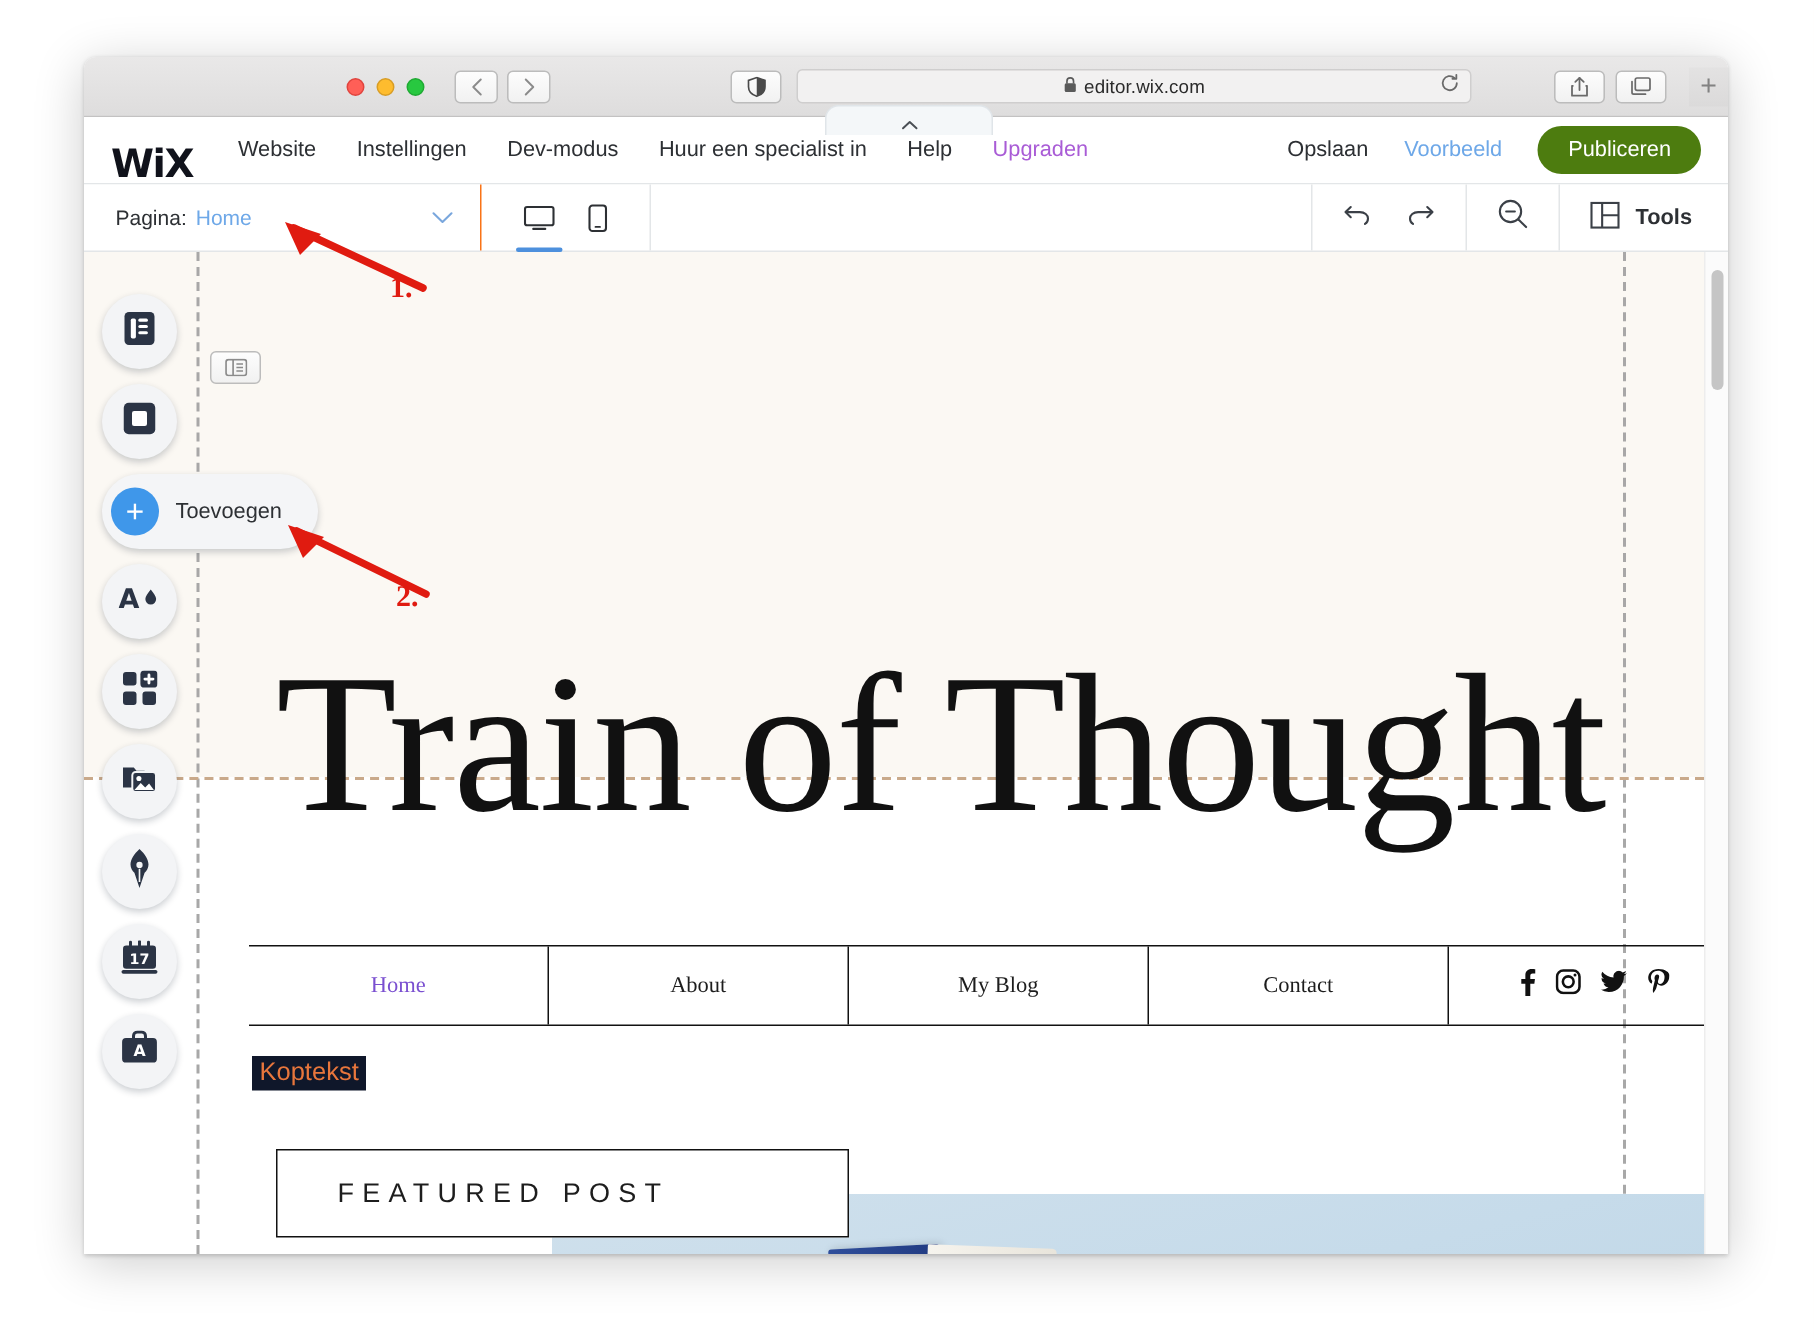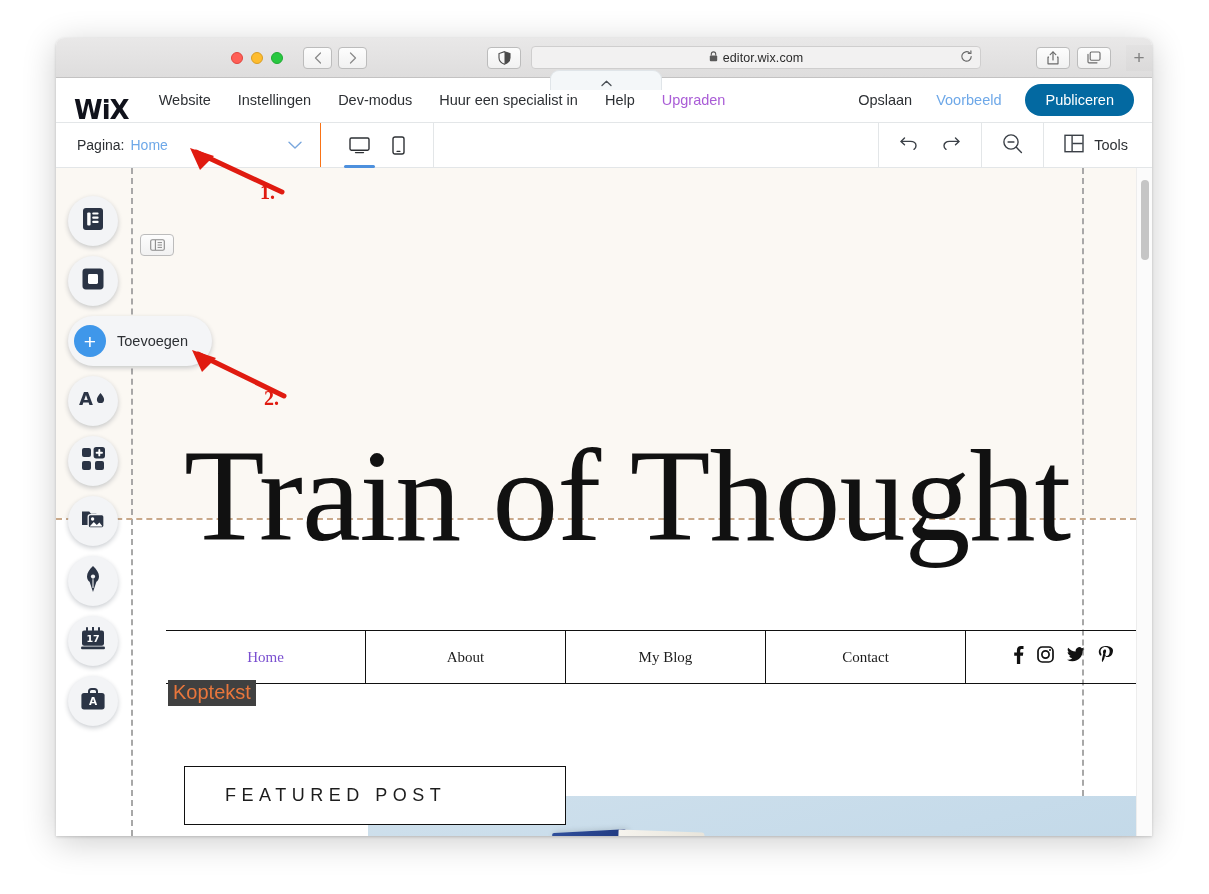--- a/index.html
+++ b/index.html
@@ -91,21 +91,21 @@
   }
   .wixmenu { display:flex; align-items:center; gap:27px; margin-left: 30px; }
   .wixmenu a {
     font-size: 14.5px; color:#2d3034; text-decoration:none; white-space:nowrap;
   }
   .wixmenu a.upgrade { color:#a95cd6; }
   .wixright { margin-left:auto; display:flex; align-items:center; gap:24px; margin-right:18px; }
   .wixright .lnk { font-size:14.5px; color:#2d3034; text-decoration:none; }
   .wixright .lnk.preview { color:#6ea8e8; }
   .publish {
-    background:#0369a1; color:#fff; border:none; border-radius:16px;
+    background:#4d7c0f; color:#fff; border:none; border-radius:16px;
     padding: 8px 20px; font-size:14.5px; cursor:pointer;
     font-family:"Liberation Sans", sans-serif;
   }
   .collapse-tab {
     position:absolute; left: 494px; top: -8px;
     width: 112px; height: 20px;
     background:#f4f7f9; border:1px solid #e0e5e9; border-bottom:none;
     border-radius: 9px 9px 0 0;
     display:flex; align-items:flex-end; justify-content:center;
     color:#4a4f55; font-size:10px; overflow:hidden;
@@ -130,21 +130,21 @@
     gap: 22px; border-right:1px solid #e3e6e8; position:relative;
   }
   .vm { color:#2d3034; display:flex; align-items:center; justify-content:center; position:relative; }
   .vm.active::after {
     content:""; position:absolute; left:-5px; right:-5px; bottom:-14px;
     height:3px; background:#4d90dd; border-radius:2px;
   }
   .tb-spacer { flex:1; }
   .tb-group {
     display:flex; align-items:center; justify-content:center; gap:22px;
-    padding: 0 20px; border-left:1px solid #e3e6e8; color:#3b4047;
+    padding: 0 20px; border-left:1px solid #e3e6e8; color:#3b4047;font-weight:bold;
   }
   .tb-tools { gap:10px; font-size:14.5px; color:#2d3034; padding-right:24px; }
 
   
   .editor {
     position:relative; height: 668px; background:#fafafa; overflow:hidden;
   }
   .stage {
     position:absolute; left:0; top:0; right:16px; bottom:0;
     background:#fdfbf7; overflow:hidden;
@@ -187,22 +187,22 @@
     font-family:"Liberation Serif", serif;
     font-size: 15px; color:#1d1d1d;
     border-right:1px solid #111;
   }
   .sitenav .navitem.active { color:#7a4fd0; }
   .sitenav .social {
     flex:1; display:flex; align-items:center; justify-content:center; gap:13px;
     font-size: 17px; color:#111;
   }
   .koptekst {
-    position:absolute; left: 112px; top: 512px;
-    background:#404040; color:#e8763c; font-size:20px;
+    position:absolute; left: 112px; top: 536px;
+    background:#0f172a; color:#e8763c; font-size:17px;
     padding: 1px 5px 2px 5px;
   }
   .featured {
     position:absolute; left: 128px; top: 598px;
     width: 382px; height: 59px; background:#fff; border:1px solid #111;
     display:flex; align-items:center; padding-left: 40px;
     font-size: 18px; letter-spacing: 5.5px; color:#1d1d1d;
     z-index: 3;
   }
   .photo {

